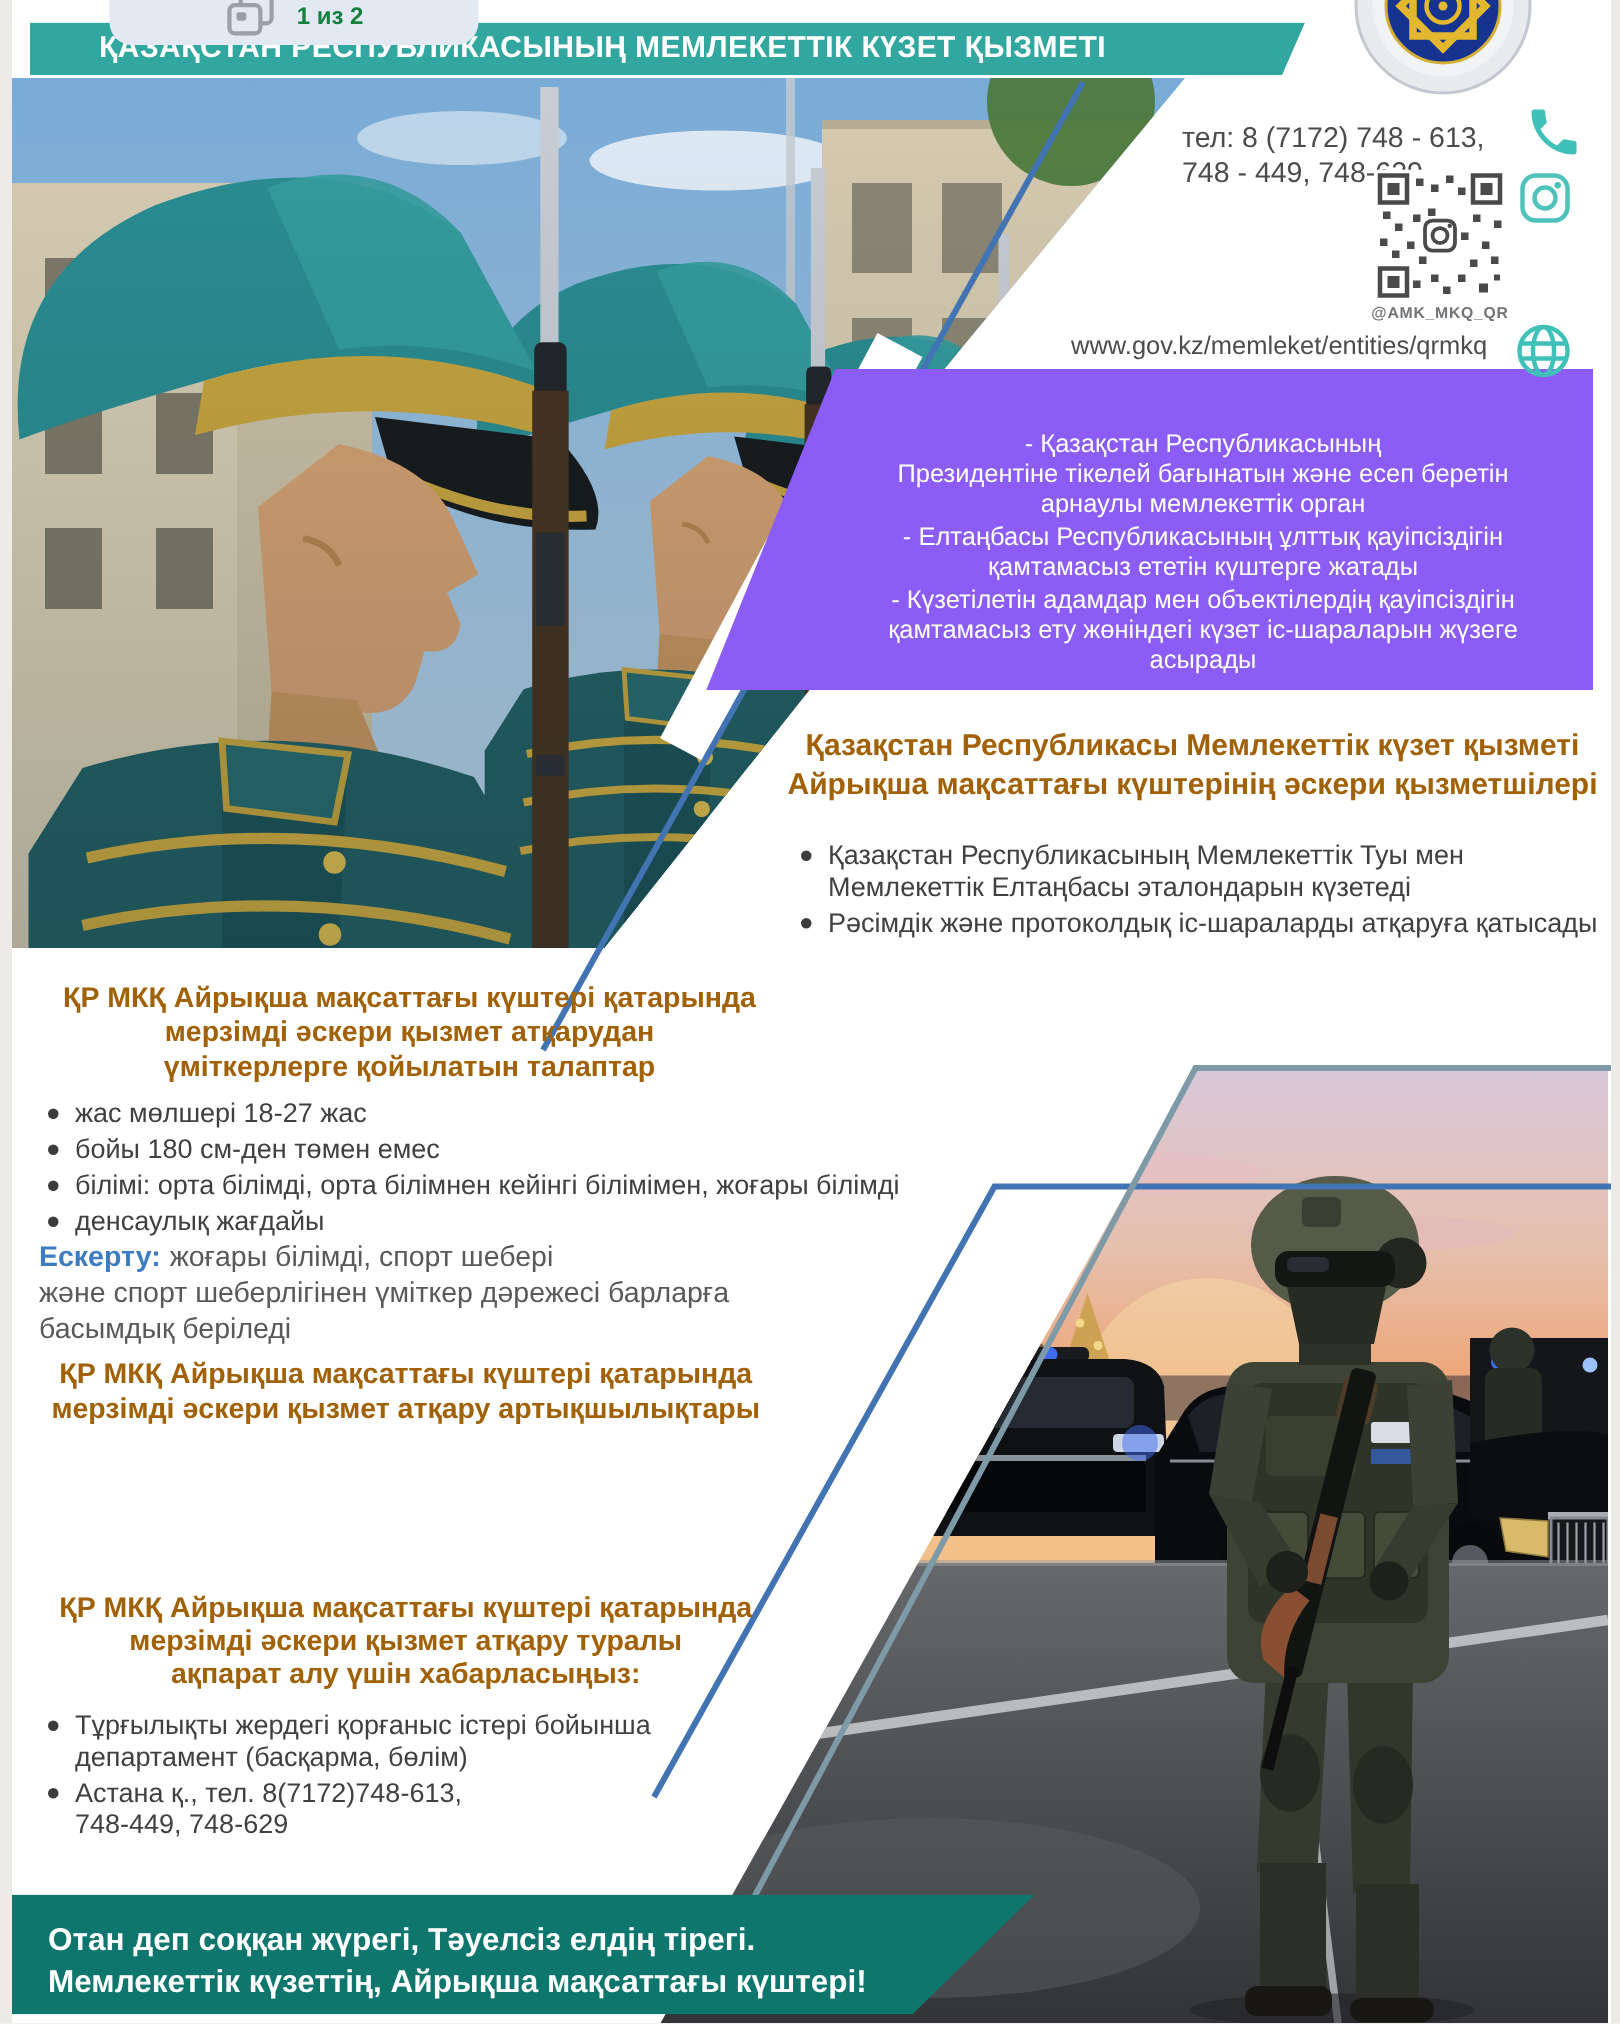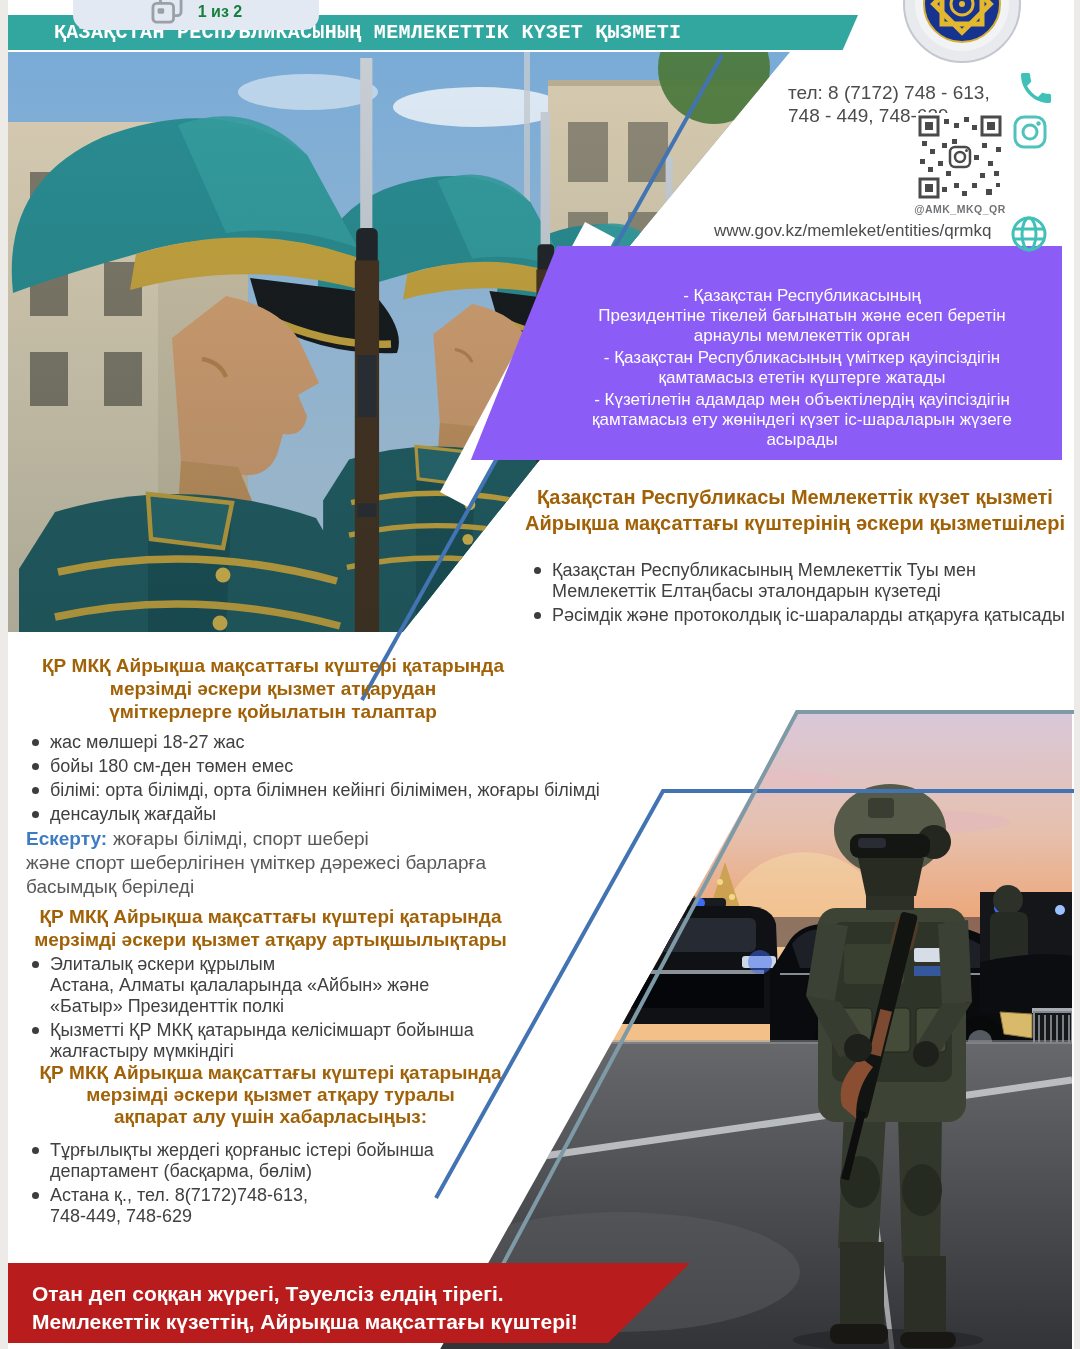--- a/index.html
+++ b/index.html
@@ -8,22 +8,22 @@
   .poster-bg{position:absolute;left:8px;top:0;width:1066px;height:1349px;background:#ffffff;}
   .pre{white-space:pre-line;}
   
   .photo-left{position:absolute;left:8px;top:52px;width:782px;height:580px;z-index:1;
     clip-path:polygon(0 0,100% 0,70.6% 47.9%,68% 70.3%,50.5% 100%,0 100%);}
   .photo-right{position:absolute;left:420px;top:712px;width:652px;height:637px;z-index:1;
     clip-path:polygon(57.8% 0,100% 0,100% 100%,3.1% 100%);}
   .photo-left svg,.photo-right svg{display:block;width:100%;height:100%;}
   .accents{position:absolute;left:0;top:0;width:1080px;height:1349px;z-index:2;pointer-events:none;}
   
-  .banner-top{position:absolute;left:8px;top:15px;width:850px;height:35px;background:#31a7a0;z-index:3;
-    clip-path:polygon(0 0,100% 0,98.2% 100%,0 100%);font-family:Liberation Mono, monospace;}
+  .banner-top{position:absolute;left:20px;top:15px;width:850px;height:35px;background:#31a7a0;z-index:3;
+    clip-path:polygon(0 0,100% 0,98.2% 100%,0 100%);}
   .banner-top span{display:block;padding-left:46px;line-height:35px;color:#ffffff;font-weight:bold;
     font-size:20px;letter-spacing:.3px;}
   
   .pill{position:absolute;left:73px;top:-16px;width:246px;height:46px;background:#e3e9f3;border-radius:15px;
     z-index:6;display:flex;align-items:flex-end;justify-content:center;gap:14px;padding-bottom:5px;box-sizing:border-box;}
   .pill .txt{font-size:16px;font-weight:600;color:#15803d;line-height:26px;text-align:right;}
   
   .emblem{position:absolute;left:901px;top:-57px;width:122px;height:122px;z-index:6;}
   
   .phone-block{position:absolute;left:788px;top:71px;z-index:5;color:#4b4c4e;font-size:19px;line-height:23px;margin-top:10px;}
@@ -48,21 +48,21 @@
   .bullet{position:relative;padding-left:24px;margin-bottom:3px;white-space:pre-line;}
   .bullet::before{content:"";position:absolute;left:6px;top:7px;width:7px;height:7px;border-radius:50%;background:#3c3d3f;}
   .s1-bullets{left:528px;top:560px;width:544px;}
   .req-bullets{left:26px;top:732px;width:640px;}
   .adv-bullets{left:26px;top:954px;width:600px;}
   .con-bullets{left:26px;top:1140px;width:560px;}
   .note{position:absolute;left:26px;top:827px;width:560px;z-index:4;color:#59595b;font-size:19px;line-height:24px;}
   .note-label{color:#3e7cc2;font-weight:bold;margin-right:6px;}
   .note .pre{display:inline;}
   
-  .banner-bottom{position:absolute;left:8px;top:1263px;width:682px;height:80px;background:#b91c1c;z-index:3;
+  .banner-bottom{position:absolute;left:8px;top:1263px;width:682px;height:80px;background:#0f766e;z-index:3;
     clip-path:polygon(0 0,100% 0,88% 100%,0 100%);box-sizing:border-box;padding:17px 90px 0 24px;}
   .banner-bottom div{color:#ffffff;font-weight:bold;font-size:21px;line-height:28px;}
 </style>
 </head>
 <body>
 
 <div class="page">
   <div class="poster-bg"></div>
 
   <div class="photo-left">
@@ -340,21 +340,21 @@
     <circle cx="21" cy="21" r="16" fill="none" stroke="#3fc0b8" stroke-width="3"></circle>
     <ellipse cx="21" cy="21" rx="7" ry="16" fill="none" stroke="#3fc0b8" stroke-width="3"></ellipse>
     <line x1="5" y1="16" x2="37" y2="16" stroke="#3fc0b8" stroke-width="3"></line>
     <line x1="5" y1="26" x2="37" y2="26" stroke="#3fc0b8" stroke-width="3"></line>
   </svg>
 
   <div class="about-box">
     <p class="pre">- Қазақстан Республикасының
 Президентіне тікелей бағынатын және есеп беретін
 арнаулы мемлекеттік орган</p>
-    <p class="pre">- Қазақстан Республикасының үміткер қауіпсіздігін
+    <p class="pre">- Елтаңбасы Республикасының ұлттық қауіпсіздігін
 қамтамасыз ететін күштерге жатады</p>
     <p class="pre">- Күзетілетін адамдар мен объектілердің қауіпсіздігін
 қамтамасыз ету жөніндегі күзет іс-шараларын жүзеге асырады</p>
   </div>
 
   <div class="h-blue s1-title pre">Қазақстан Республикасы Мемлекеттік күзет қызметі
 Айрықша мақсаттағы күштерінің әскери қызметшілері</div>
   <div class="bullets s1-bullets">
     <div class="bullet">Қазақстан Республикасының Мемлекеттік Туы мен
 Мемлекеттік Елтаңбасы эталондарын күзетеді</div>
@@ -371,27 +371,20 @@
     <div class="bullet">денсаулық жағдайы</div>
   </div>
   <div class="note">
     <span class="note-label">Ескерту:</span><span class="pre">жоғары білімді, спорт шебері
 және спорт шеберлігінен үміткер дәрежесі барларға
 басымдық беріледі</span>
   </div>
 
   <div class="h-blue h2 pre">ҚР МКҚ Айрықша мақсаттағы күштері қатарында
 мерзімді әскери қызмет атқару артықшылықтары</div>
-  <div class="bullets adv-bullets">
-    <div class="bullet">Элиталық әскери құрылым
-Астана, Алматы қалаларында «Айбын» және
-«Батыр» Президенттік полкі</div>
-    <div class="bullet">Қызметті ҚР МКҚ қатарында келісімшарт бойынша
-жалғастыру мүмкіндігі</div>
-  </div>
 
   <div class="h-blue h3 pre">ҚР МКҚ Айрықша мақсаттағы күштері қатарында
 мерзімді әскери қызмет атқару туралы
 ақпарат алу үшін хабарласыңыз:</div>
   <div class="bullets con-bullets">
     <div class="bullet">Тұрғылықты жердегі қорғаныс істері бойынша
 департамент (басқарма, бөлім)</div>
     <div class="bullet">Астана қ., тел. 8(7172)748-613,
 748-449, 748-629</div>
   </div>

